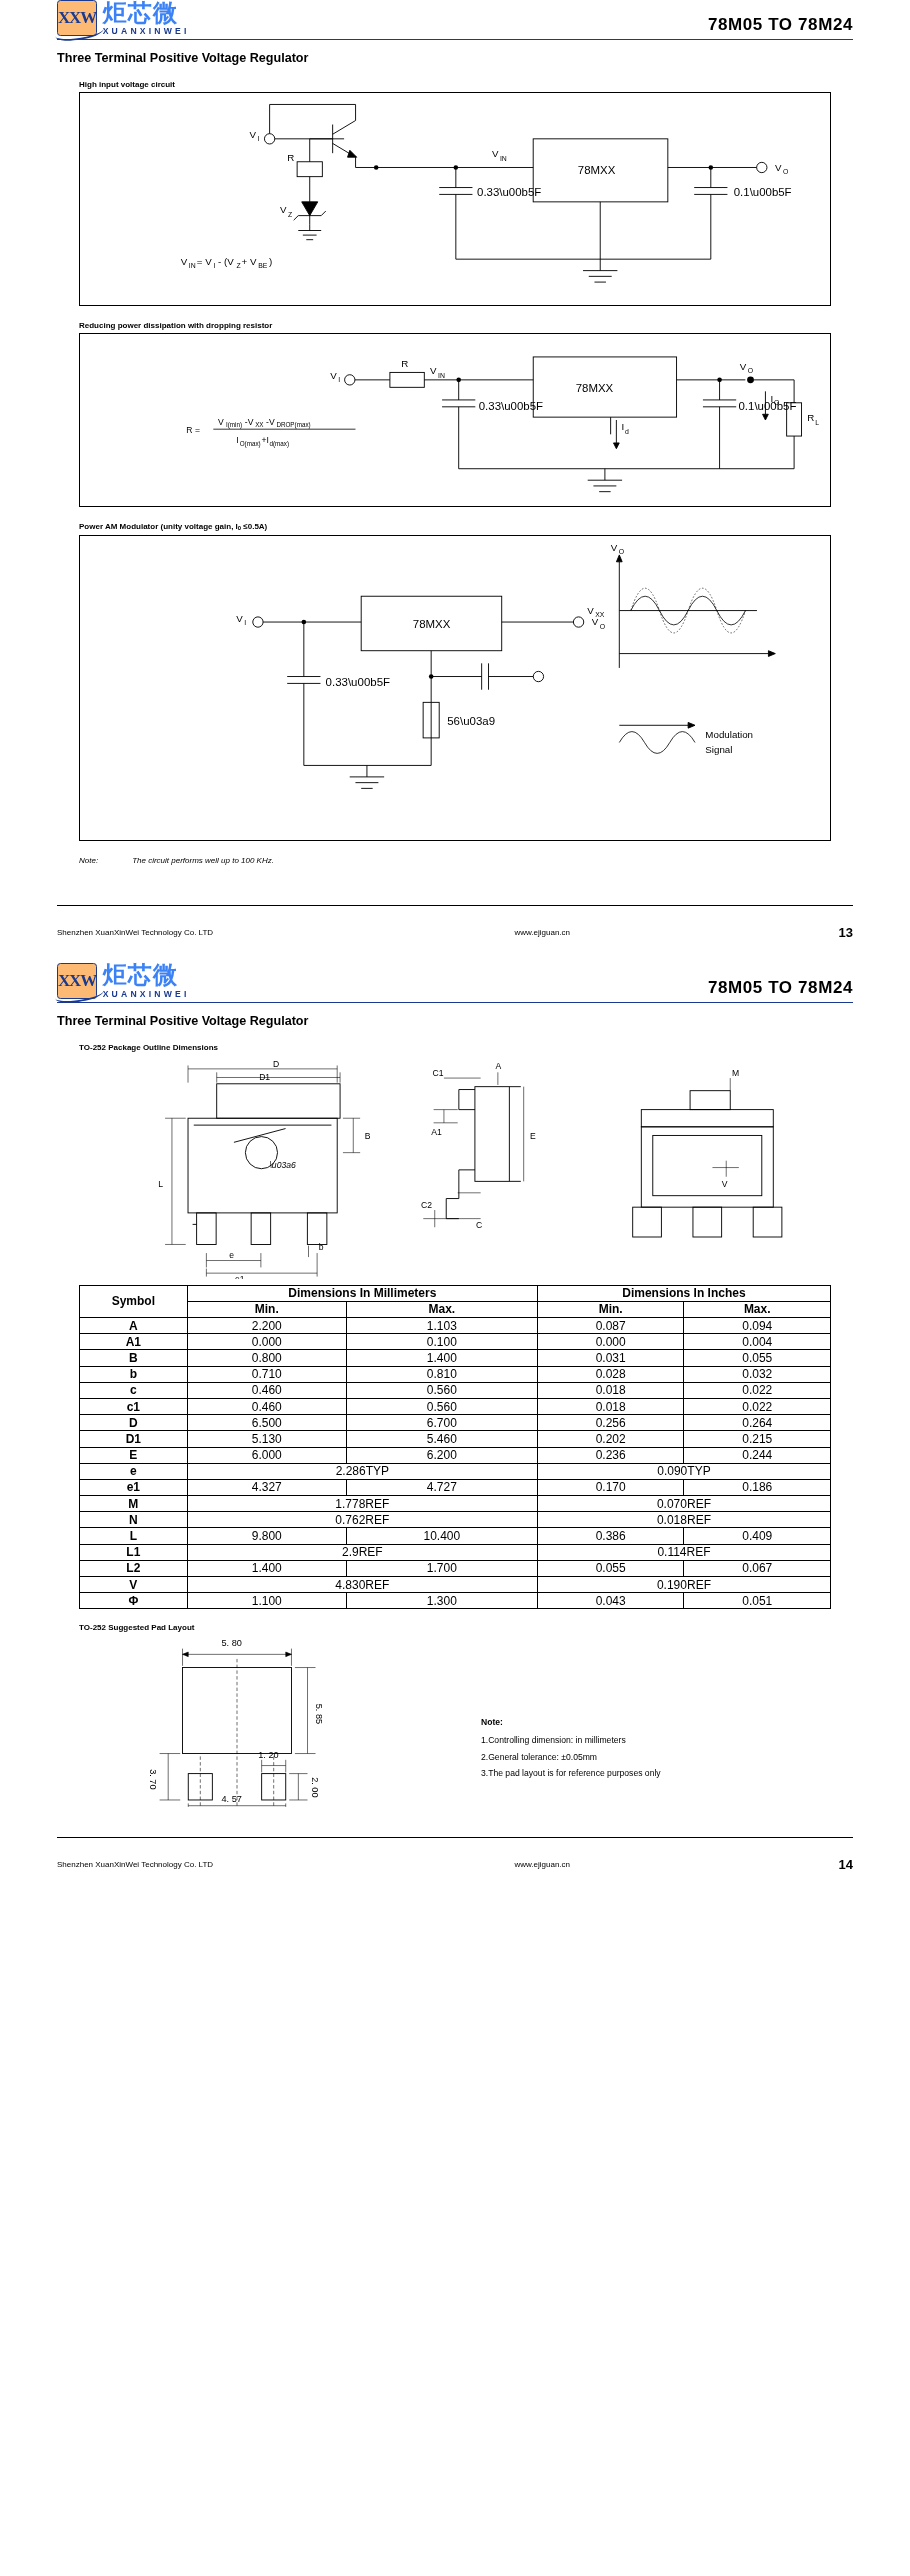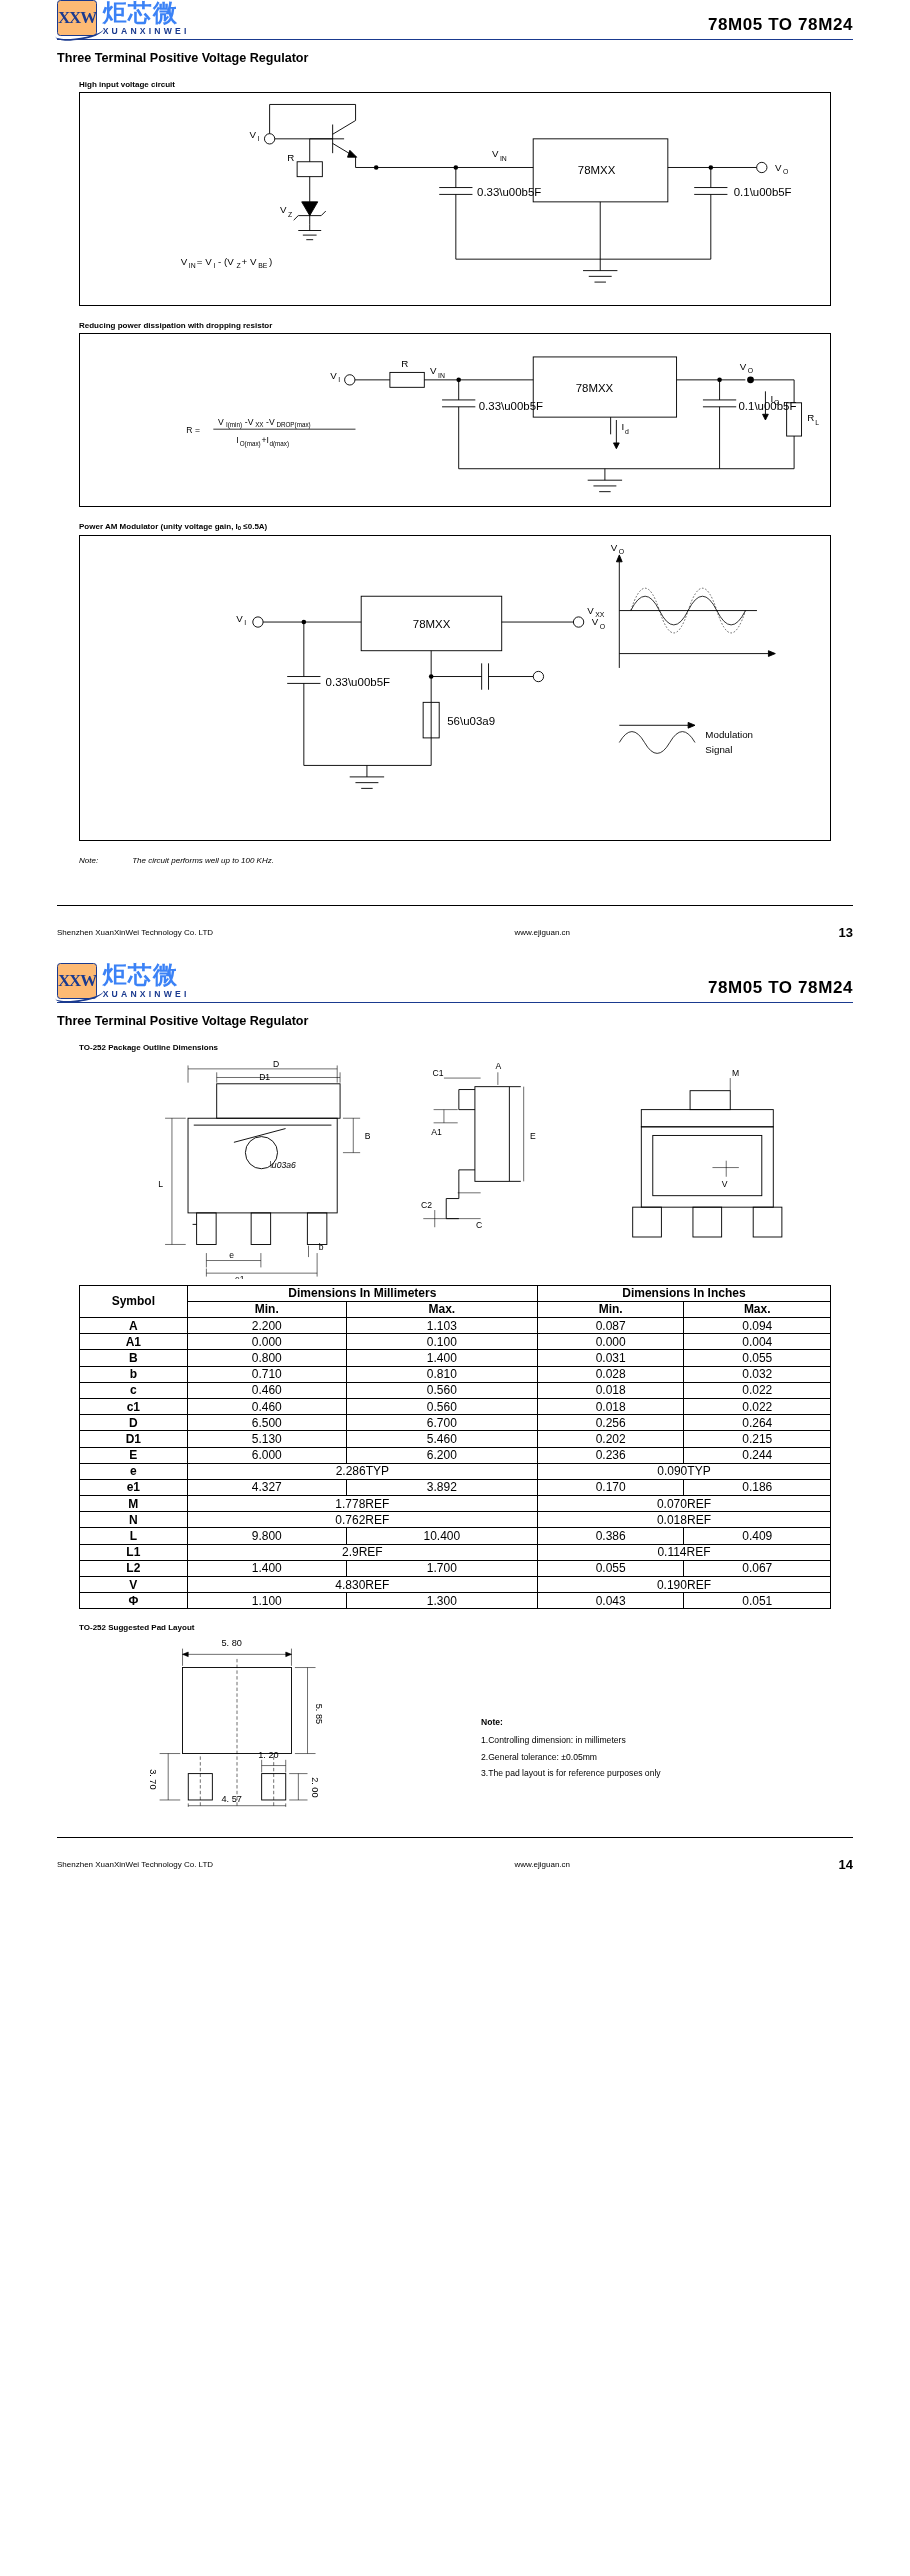--- a/index.html
+++ b/index.html
@@ -588,21 +588,21 @@
           <td>0.244</td>
         </tr>
         <tr>
           <td class="sym">e</td>
           <td colspan="2">2.286TYP</td>
           <td colspan="2">0.090TYP</td>
         </tr>
         <tr>
           <td class="sym">e1</td>
           <td>4.327</td>
-          <td>3.892</td>
+          <td>4.727</td>
           <td>0.170</td>
           <td>0.186</td>
         </tr>
         <tr>
           <td class="sym">M</td>
           <td colspan="2">1.778REF</td>
           <td colspan="2">0.070REF</td>
         </tr>
         <tr>
           <td class="sym">N</td>

